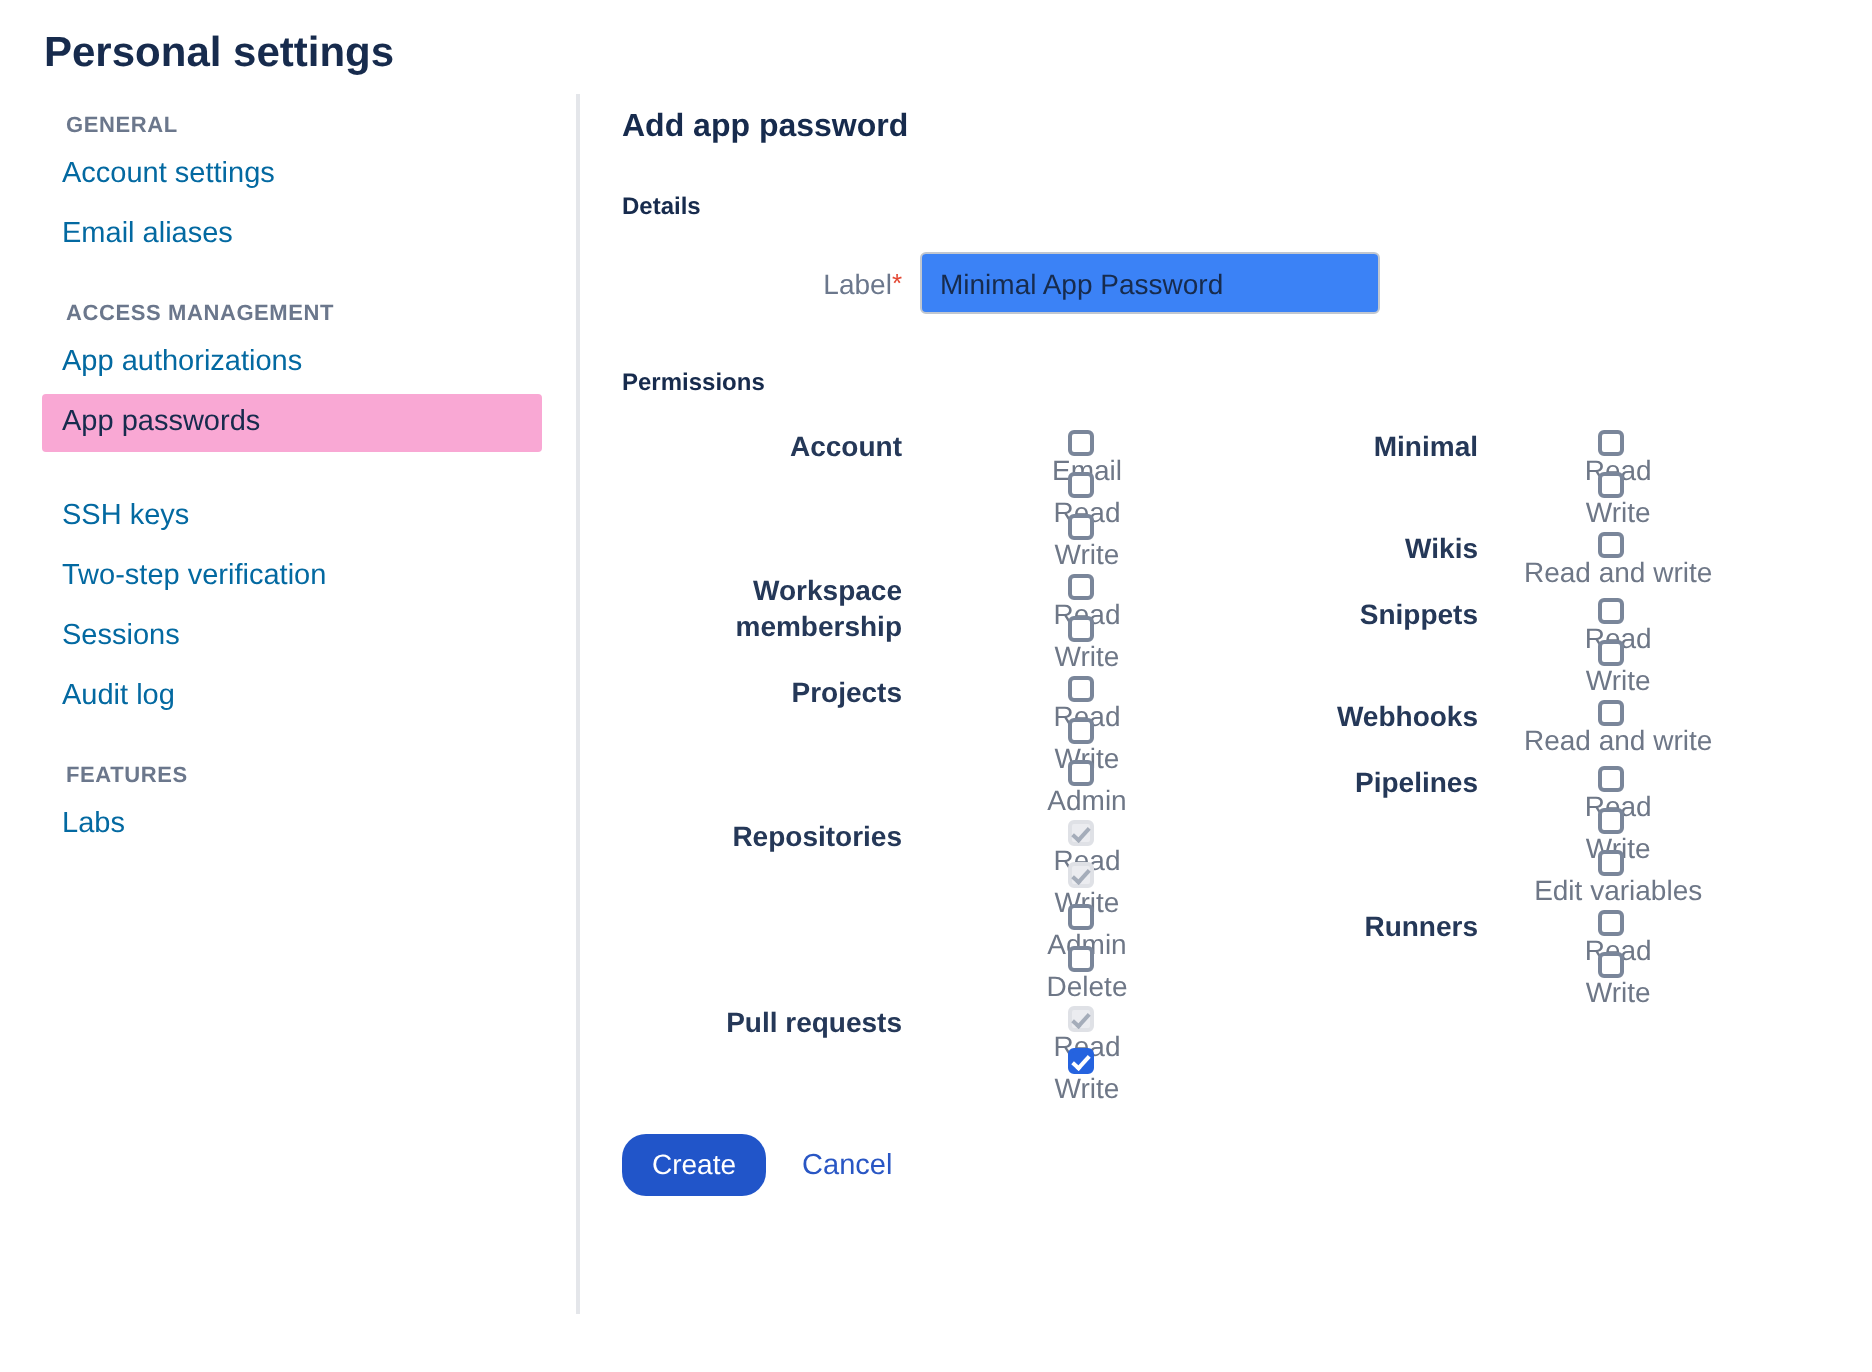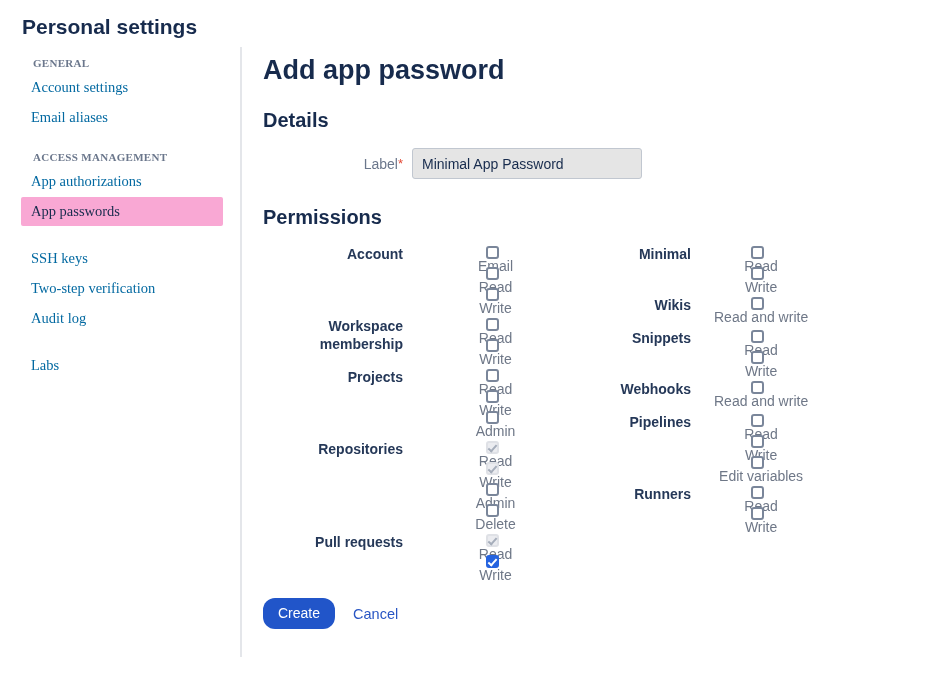--- a/index.html
+++ b/index.html
@@ -12,55 +12,55 @@
   }
   
   .page-title {
     margin: 0; padding: 15px 0 0 22px;
     font-size: 21px; font-weight: 700; color: #172B4D;
     height: 47px; box-sizing: border-box;
   }
   
   .body-row { display: flex; height: 610px; }
   .sidebar {
-    width: 240px; box-sizing: border-box;
-    padding: 9px 17px 0 21px; flex: none; font-family: Liberation Serif, serif;
+    width: 288px; box-sizing: border-box;
+    padding: 9px 17px 0 21px; flex: none;
   }
   .main {
     flex: 1; border-left: 2px solid #E4E6EA;
     padding: 8px 0 0 21px; box-sizing: border-box;
   }
   
   .side-section + .side-section { margin-top: 18px; }
   .side-section-header {
     font-size: 11px; font-weight: 700; color: #6B778C;
     letter-spacing: 0.3px; margin: 0 0 3px 12px; line-height: 14px;
   }
   .side-item {
     display: block; text-decoration: none;
     font-size: 14.5px; line-height: 17px;
     color: #0369a1; padding: 6px 10px; margin: 1px 0;
     border-radius: 2px; cursor: pointer;
   }
   .side-item.selected { background: #f9a8d4; color: #172B4D; }
   
-  .main-title { margin: 0 0 23px; font-size: 27px; font-weight: 700; }
-  .section-heading { margin: 0 0 16px; font-size: 20px; font-weight: 700; }
+  .main-title { margin: 0 0 23px; font-size: 16px; font-weight: 700; }
+  .section-heading { margin: 0 0 16px; font-size: 12px; font-weight: 700; }
   .details-section { margin-bottom: 27px; }
   .field-row { display: flex; align-items: center; }
   .field-label {
     width: 140px; flex: none; text-align: right;
     font-size: 14px; color: #6B778C;
   }
   .required-marker { color: #E34935; font-size: 13px; vertical-align: top; }
   .text-input {
     margin-left: 9px; width: 230px; height: 31px; box-sizing: border-box;
     padding: 5px 9px; font-size: 14px; color: #172B4D;
     font-family: "Liberation Sans", sans-serif;
-    background: #e5e5e5; border: 1px solid #C1C7D0; border-radius: 3px;
+    background: #3b82f6; border: 1px solid #C1C7D0; border-radius: 3px;
     outline: none;
   }
   
   .perm-grid { display: flex; align-items: flex-start; }
   .perm-col {
     display: grid; column-gap: 16px; row-gap: 15px;
     align-content: start;
   }
   .perm-col-0 { grid-template-columns: 140px auto; width: 302px; flex: none; }
   .perm-col-1 { grid-template-columns: 126px auto; }
@@ -118,23 +118,25 @@
         <a class="side-item">Email aliases</a>
       </div>
       <div class="side-section">
         <div class="side-section-header">ACCESS MANAGEMENT</div>
         <a class="side-item">App authorizations</a>
         <a class="side-item selected">App passwords</a>
       </div>
       <div class="side-section">
         <a class="side-item">SSH keys</a>
         <a class="side-item">Two-step verification</a>
+        <a class="side-item">Sessions</a>
         <a class="side-item">Audit log</a>
       </div>
       <div class="side-section">
+        <div class="side-section-header">FEATURES</div>
         <a class="side-item">Labs</a>
       </div>
     </nav>
 
   <main class="main">
     <h2 class="main-title">Add app password</h2>
 
     <section class="details-section">
       <h3 class="section-heading">Details</h3>
       <div class="field-row">

